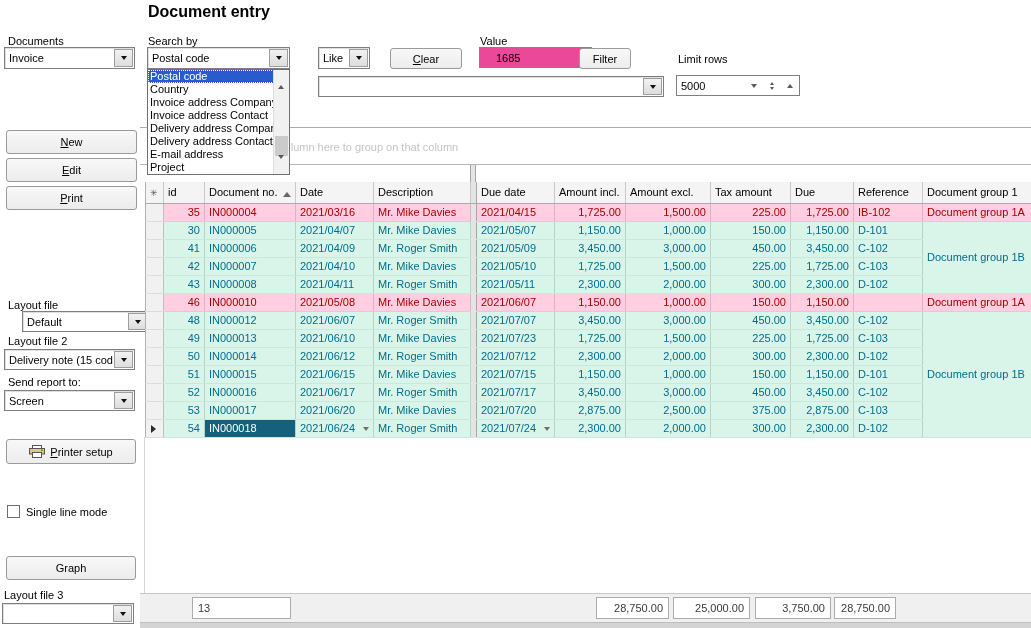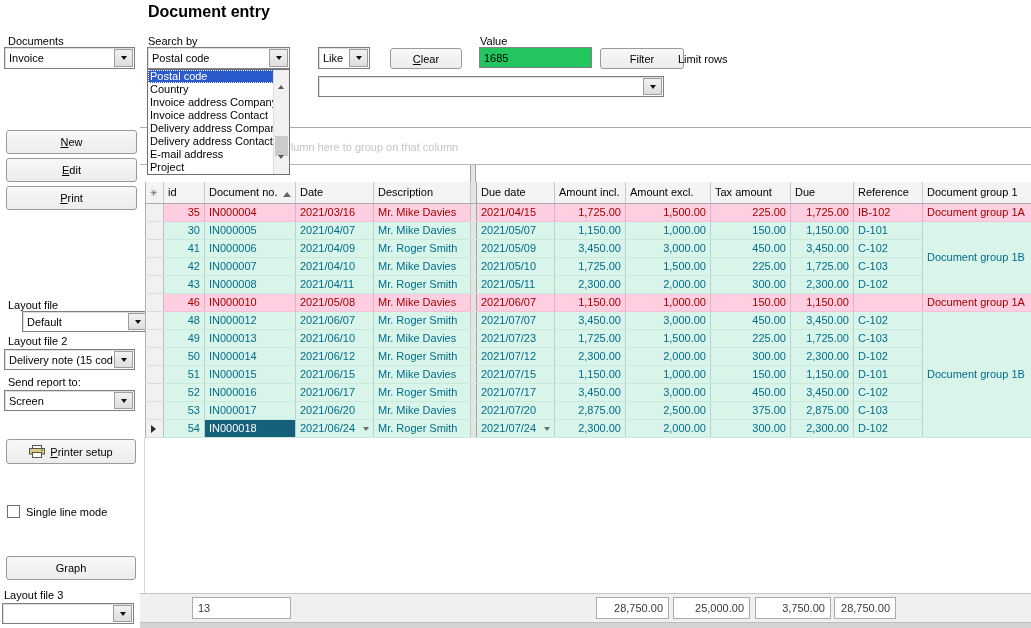--- a/index.html
+++ b/index.html
@@ -9,21 +9,21 @@
   .title{position:absolute;left:148px;top:3px;font-size:16px;font-weight:bold;}
 
   
   .combo{position:absolute;background:#fff;border:1px solid #7f7f7f;
          box-shadow:inset 1px 1px 0 rgba(128,128,128,.25);display:flex;align-items:center;box-sizing:border-box;}
   .combo .ctext{flex:1;padding:0 4px;white-space:nowrap;overflow:hidden;}
   .cbtn{width:17px;align-self:stretch;margin:1px;background:linear-gradient(#F2F2F2,#DDDDDD);
         border:1px solid #9d9d9d;display:flex;align-items:center;justify-content:center;flex:none;}
   .tri{width:0;height:0;border-left:3.5px solid transparent;border-right:3.5px solid transparent;border-top:4px solid #111;}
   .txtbox{position:absolute;border:1px solid #848484;box-sizing:border-box;font-family:"Liberation Sans",sans-serif;
-          font-size:11px;padding:0 4px;background:#22c55e;color:#000;}
+          font-size:11px;padding:0 16px;background:#ec4899;color:#000;}
   
   .btn3d{position:absolute;display:flex;align-items:center;justify-content:center;gap:5px;
          background:linear-gradient(#F8F8F8,#ECECEC);border:1px solid #9a9a9a;border-radius:3px;
          box-sizing:border-box;cursor:default;white-space:nowrap;}
   .checkbox{position:absolute;width:13px;height:13px;background:#fff;border:1px solid #6e6e6e;box-sizing:border-box;}
   
   .spinbox{position:absolute;background:#fff;border:1px solid #7f7f7f;box-sizing:border-box;
            display:flex;align-items:center;}
   .spinbox .ctext{flex:1;padding:0 4px;}
   .sp-ic{display:flex;flex-direction:column;align-items:center;justify-content:center;gap:2px;width:18px;}
@@ -174,33 +174,46 @@
       </span>
   </div>
 
   <div class="btn3d" style="left:390px;top:48px;width:72px;height:21px">
       <span><u>C</u>lear</span>
     </div>
 
   <div class="label" style="left:480px;top:35px">Value</div>
   <input class="txtbox" style="left: 479px; top: 47px; width: 113px; height: 21px;" value="1685">
 
-  <div class="btn3d" style="left:600px;top:48px;width:84px;height:21px">
+  <div class="btn3d" style="left:579px;top:48px;width:52px;height:21px">
       <span>Filter</span>
     </div>
 
   <div class="label" style="left:678px;top:53px">Limit rows</div>
 
   <div class="combo" style="left:318px;top:76px;width:346px;height:21px">
     <span class="ctext"></span>
     <span class="cbtn">
         <span class="tri"></span>
       </span>
   </div>
 
+  <div class="spinbox" style="left:676px;top:75px;width:124px;height:21px">
+    <span class="ctext">5000</span>
+    <span class="sp-ic">
+        <span class="tri-g"></span>
+      </span>
+    <span class="sp-ic">
+        <span class="tri-xs"></span>
+        <span class="tri-xs-d"></span>
+      </span>
+    <span class="sp-ic">
+        <span class="tri-g-up"></span>
+      </span>
+  </div>
 
   <div class="grouppanel">
     <span class="grouphint">Drag a column here to group on that column</span>
   </div>
   <div class="bandrow">
     <span class="splitseg"></span>
   </div>
   <div class="vline2"></div>
 
   <table class="grid" id="grid">

